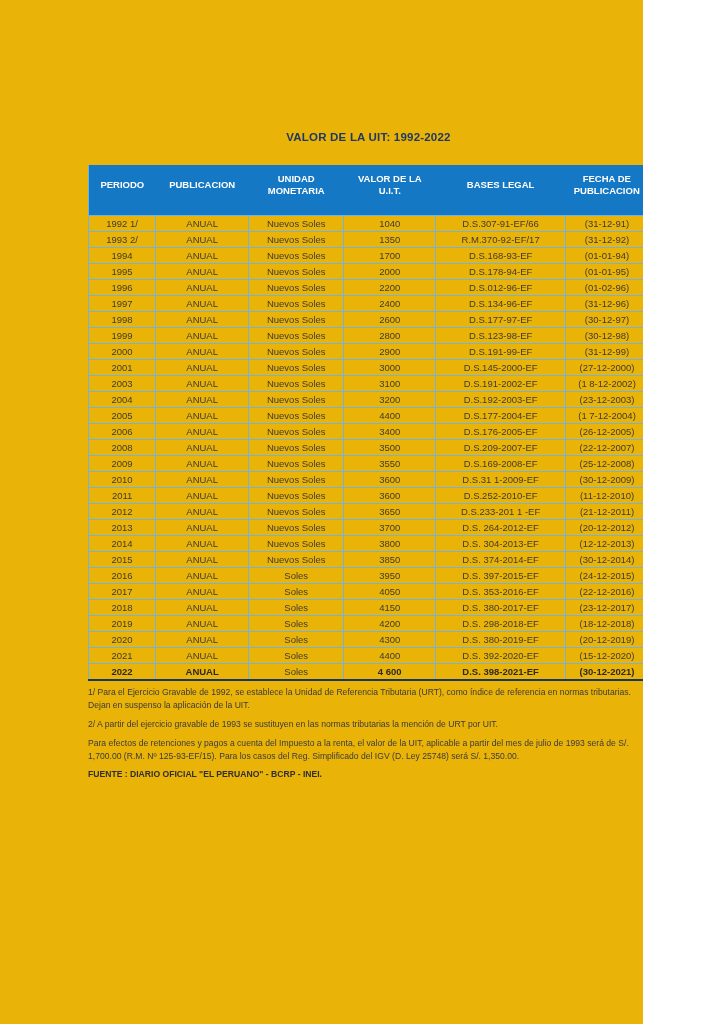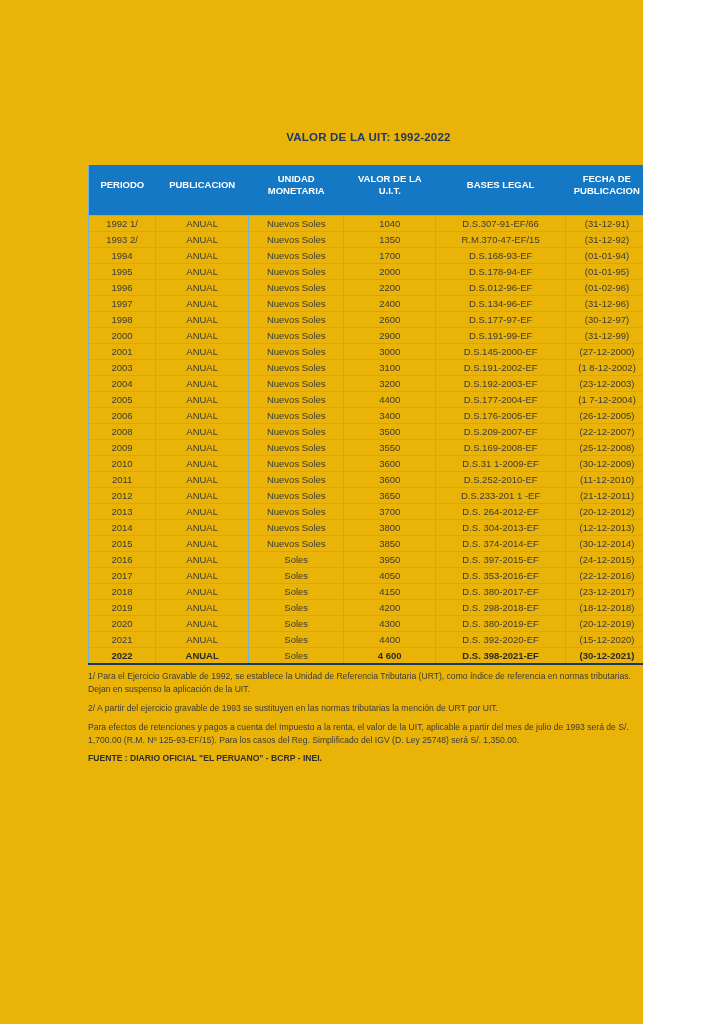--- a/index.html
+++ b/index.html
@@ -108,21 +108,21 @@
             <td>Nuevos Soles</td>
             <td>1040</td>
             <td>D.S.307-91-EF/66</td>
             <td>(31-12-91)</td>
           </tr>
           <tr>
             <td>1993 2/</td>
             <td>ANUAL</td>
             <td>Nuevos Soles</td>
             <td>1350</td>
-            <td>R.M.370-47-EF/15</td>
+            <td>R.M.370-92-EF/17</td>
             <td>(31-12-92)</td>
           </tr>
           <tr>
             <td>1994</td>
             <td>ANUAL</td>
             <td>Nuevos Soles</td>
             <td>1700</td>
             <td>D.S.168-93-EF</td>
             <td>(01-01-94)</td>
           </tr>
@@ -150,20 +150,28 @@
             <td>D.S.134-96-EF</td>
             <td>(31-12-96)</td>
           </tr>
           <tr>
             <td>1998</td>
             <td>ANUAL</td>
             <td>Nuevos Soles</td>
             <td>2600</td>
             <td>D.S.177-97-EF</td>
             <td>(30-12-97)</td>
+          </tr>
+          <tr>
+            <td>1999</td>
+            <td>ANUAL</td>
+            <td>Nuevos Soles</td>
+            <td>2800</td>
+            <td>D.S.123-98-EF</td>
+            <td>(30-12-98)</td>
           </tr>
           <tr>
             <td>2000</td>
             <td>ANUAL</td>
             <td>Nuevos Soles</td>
             <td>2900</td>
             <td>D.S.191-99-EF</td>
             <td>(31-12-99)</td>
           </tr>
           <tr>

